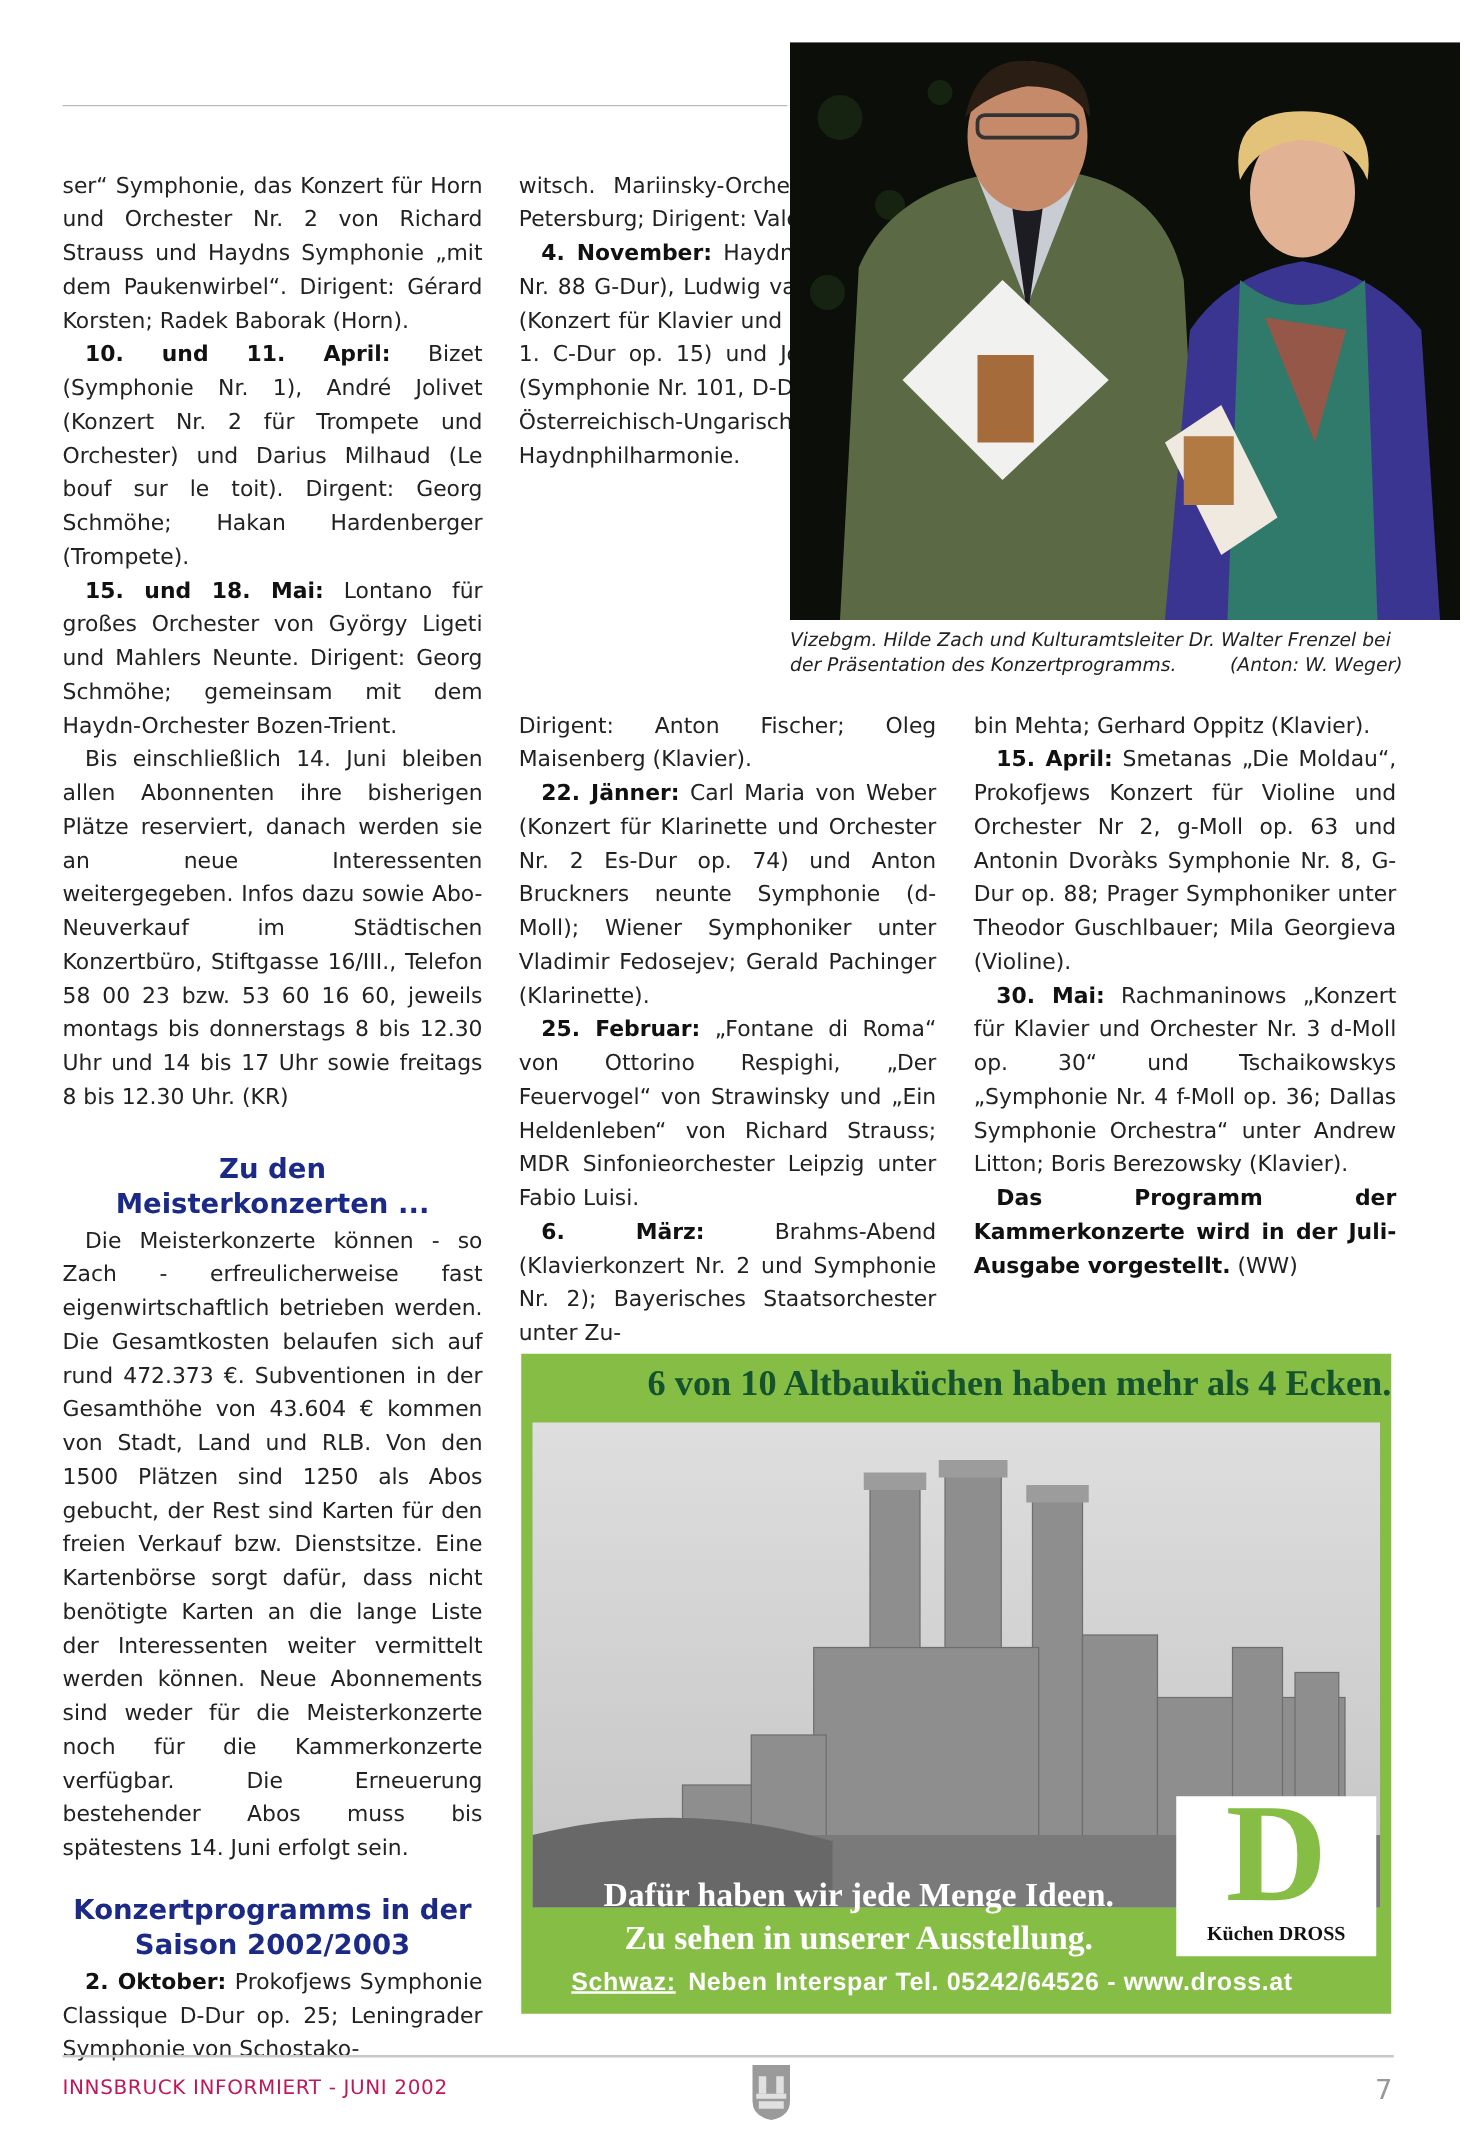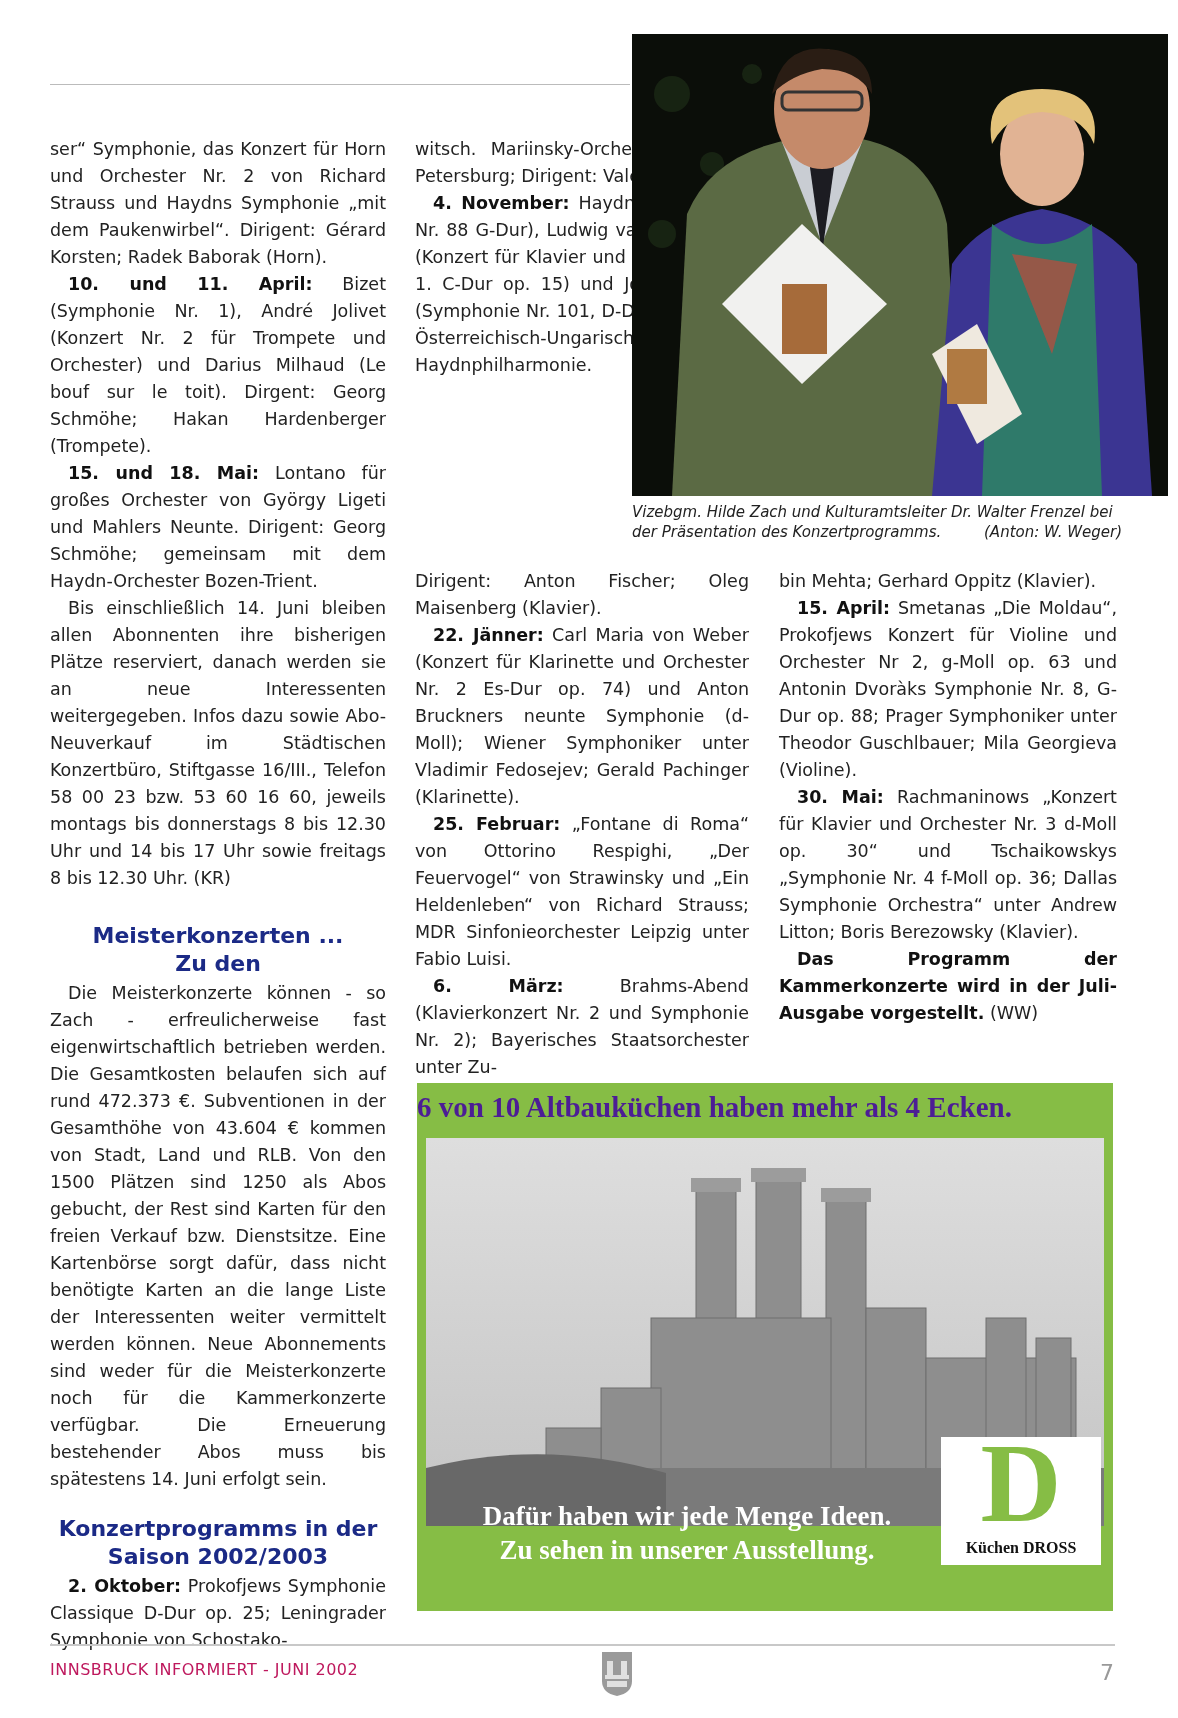--- a/index.html
+++ b/index.html
@@ -12,21 +12,21 @@
   #col1{left:50px;top:136px;width:336px;}
   #col2{left:415px;top:136px;width:334px;}
   #col2b{left:415px;top:568px;width:334px;}
   #col3{left:779px;top:568px;width:338px;}
   .h2{color:#1b2a86;font-weight:bold;font-size:22px;line-height:28px;text-align:center;margin:22px 0 2px 0;}
   .h2.first{margin-top:30px;}
   .photo{position:absolute;left:632px;top:34px;width:536px;height:462px;background:#0a0c08;overflow:hidden;}
   .caption{position:absolute;left:632px;top:502px;width:490px;font-size:15px;line-height:20px;font-style:italic;color:#222;}
   .caption .credit{float:right;}
   .ad{position:absolute;left:417px;top:1083px;width:696px;height:528px;background:#86bd45;}
-  .ad-head{position:absolute;left:0;top:8px;width:100%;text-align:left;font-family:"Liberation Serif","DejaVu Serif",serif;font-weight:bold;font-size:29px;color:#4c1d95;}
+  .ad-head{position:absolute;left:0;top:8px;width:100%;text-align:right;font-family:"Liberation Serif","DejaVu Serif",serif;font-weight:bold;font-size:29px;color:#14532d;}
   .ad-img{position:absolute;left:9px;top:55px;width:678px;height:388px;background:linear-gradient(#d8d8d8,#b5b5b5 60%,#8b8b8b);overflow:hidden;}
   .ad-line1,.ad-line2{position:absolute;left:0;width:540px;text-align:center;font-family:"Liberation Serif","DejaVu Serif",serif;font-weight:bold;font-size:27px;color:#fff;}
   .ad-line1{top:418px;}
   .ad-line2{top:452px;}
   .ad-contact{position:absolute;left:40px;top:492px;font-family:"Liberation Sans","DejaVu Sans",sans-serif;font-weight:bold;font-size:20px;color:#fff;letter-spacing:0.5px;}
   .ad-contact .loc{text-decoration:underline;margin-right:10px;}
   .logo{position:absolute;left:524px;top:354px;width:160px;height:128px;background:#fff;}
   .logo .d{position:absolute;left:0;top:-14px;width:100%;text-align:center;font-family:"Liberation Serif","DejaVu Serif",serif;font-weight:bold;font-size:112px;color:#86bd45;line-height:120px;}
   .logo .name{position:absolute;left:0;bottom:8px;width:100%;text-align:center;font-family:"Liberation Serif","DejaVu Serif",serif;font-weight:bold;font-size:16px;color:#111;}
   .rule-bottom{position:absolute;left:50px;top:1644px;width:1065px;height:2px;background:#c8c8c8;}
@@ -39,22 +39,22 @@
 
 <div class="rule-top"></div>
 
 <div class="col" id="col1">
   <p><b></b><span>ser“ Symphonie, das Konzert für Horn und Orchester Nr. 2 von Richard Strauss und Haydns Symphonie „mit dem Paukenwirbel“. Dirigent: Gérard Korsten; Radek Baborak (Horn).</span></p>
   <p class="ind"><b>10. und 11. April:</b><span> Bizet (Symphonie Nr. 1), André Jolivet (Konzert Nr. 2 für Trompete und Orchester) und Darius Milhaud (Le bouf sur le toit). Dirgent: Georg Schmöhe; Hakan Hardenberger (Trompete).</span></p>
   <p class="ind"><b>15. und 18. Mai:</b><span> Lontano für großes Orchester von György Ligeti und Mahlers Neunte. Dirigent: Georg Schmöhe; gemeinsam mit dem Haydn-Orchester Bozen-Trient.</span></p>
   <p class="ind"><b></b><span>Bis einschließlich 14. Juni bleiben allen Abonnenten ihre bisherigen Plätze reserviert, danach werden sie an neue Interessenten weitergegeben. Infos dazu sowie Abo-Neuverkauf im Städtischen Konzertbüro, Stiftgasse 16/III., Telefon 58 00 23 bzw. 53 60 16 60, jeweils montags bis donnerstags 8 bis 12.30 Uhr und 14 bis 17 Uhr sowie freitags 8 bis 12.30 Uhr. (KR)</span></p>
 
   <div class="h2 first">
+    <div>Zu den</div>
     <div>Meisterkonzerten ...</div>
-    <div>Zu den</div>
   </div>
   <p class="ind">Die Meisterkonzerte können - so Zach - erfreulicherweise fast eigenwirtschaftlich betrieben werden. Die Gesamtkosten belaufen sich auf rund 472.373 €. Subventionen in der Gesamthöhe von 43.604 € kommen von Stadt, Land und RLB. Von den 1500 Plätzen sind 1250 als Abos gebucht, der Rest sind Karten für den freien Verkauf bzw. Dienstsitze. Eine Kartenbörse sorgt dafür, dass nicht benötigte Karten an die lange Liste der Interessenten weiter vermittelt werden können. Neue Abonnements sind weder für die Meisterkonzerte noch für die Kammerkonzerte verfügbar. Die Erneuerung bestehender Abos muss bis spätestens 14. Juni erfolgt sein.</p>
 
   <div class="h2">
     <div>Konzertprogramms in der</div>
     <div>Saison 2002/2003</div>
   </div>
   <p class="ind"><b>2. Oktober:</b><span> Prokofjews Symphonie Classique D-Dur op. 25; Leningrader Symphonie von Schostako-</span></p>
 </div>
 
@@ -137,20 +137,23 @@
         <rect x="265" y="40" width="50" height="14"></rect>
         <rect x="325" y="30" width="55" height="14"></rect>
         <rect x="395" y="50" width="50" height="14"></rect>
       </g>
       <rect x="0" y="330" width="678" height="58" fill="#7a7a7a"></rect>
       <path d="M0 330 Q120 300 240 335 L240 388 L0 388 Z" fill="#686868"></path>
     </svg>
   </div>
   <div class="ad-line1">Dafür haben wir jede Menge Ideen.</div>
   <div class="ad-line2">Zu sehen in unserer Ausstellung.</div>
+  <div class="ad-contact">
+    <span class="loc">Schwaz:</span><span>Neben Interspar  Tel. 05242/64526  - www.dross.at</span>
+  </div>
   <div class="logo">
     <div class="d">D</div>
     <div class="name">Küchen DROSS</div>
   </div>
 </div>
 
 <div class="rule-bottom"></div>
 <div class="footer-title">INNSBRUCK INFORMIERT - JUNI 2002</div>
 <div class="footer-crest">
   <svg width="32" height="46" viewBox="0 0 32 46">

